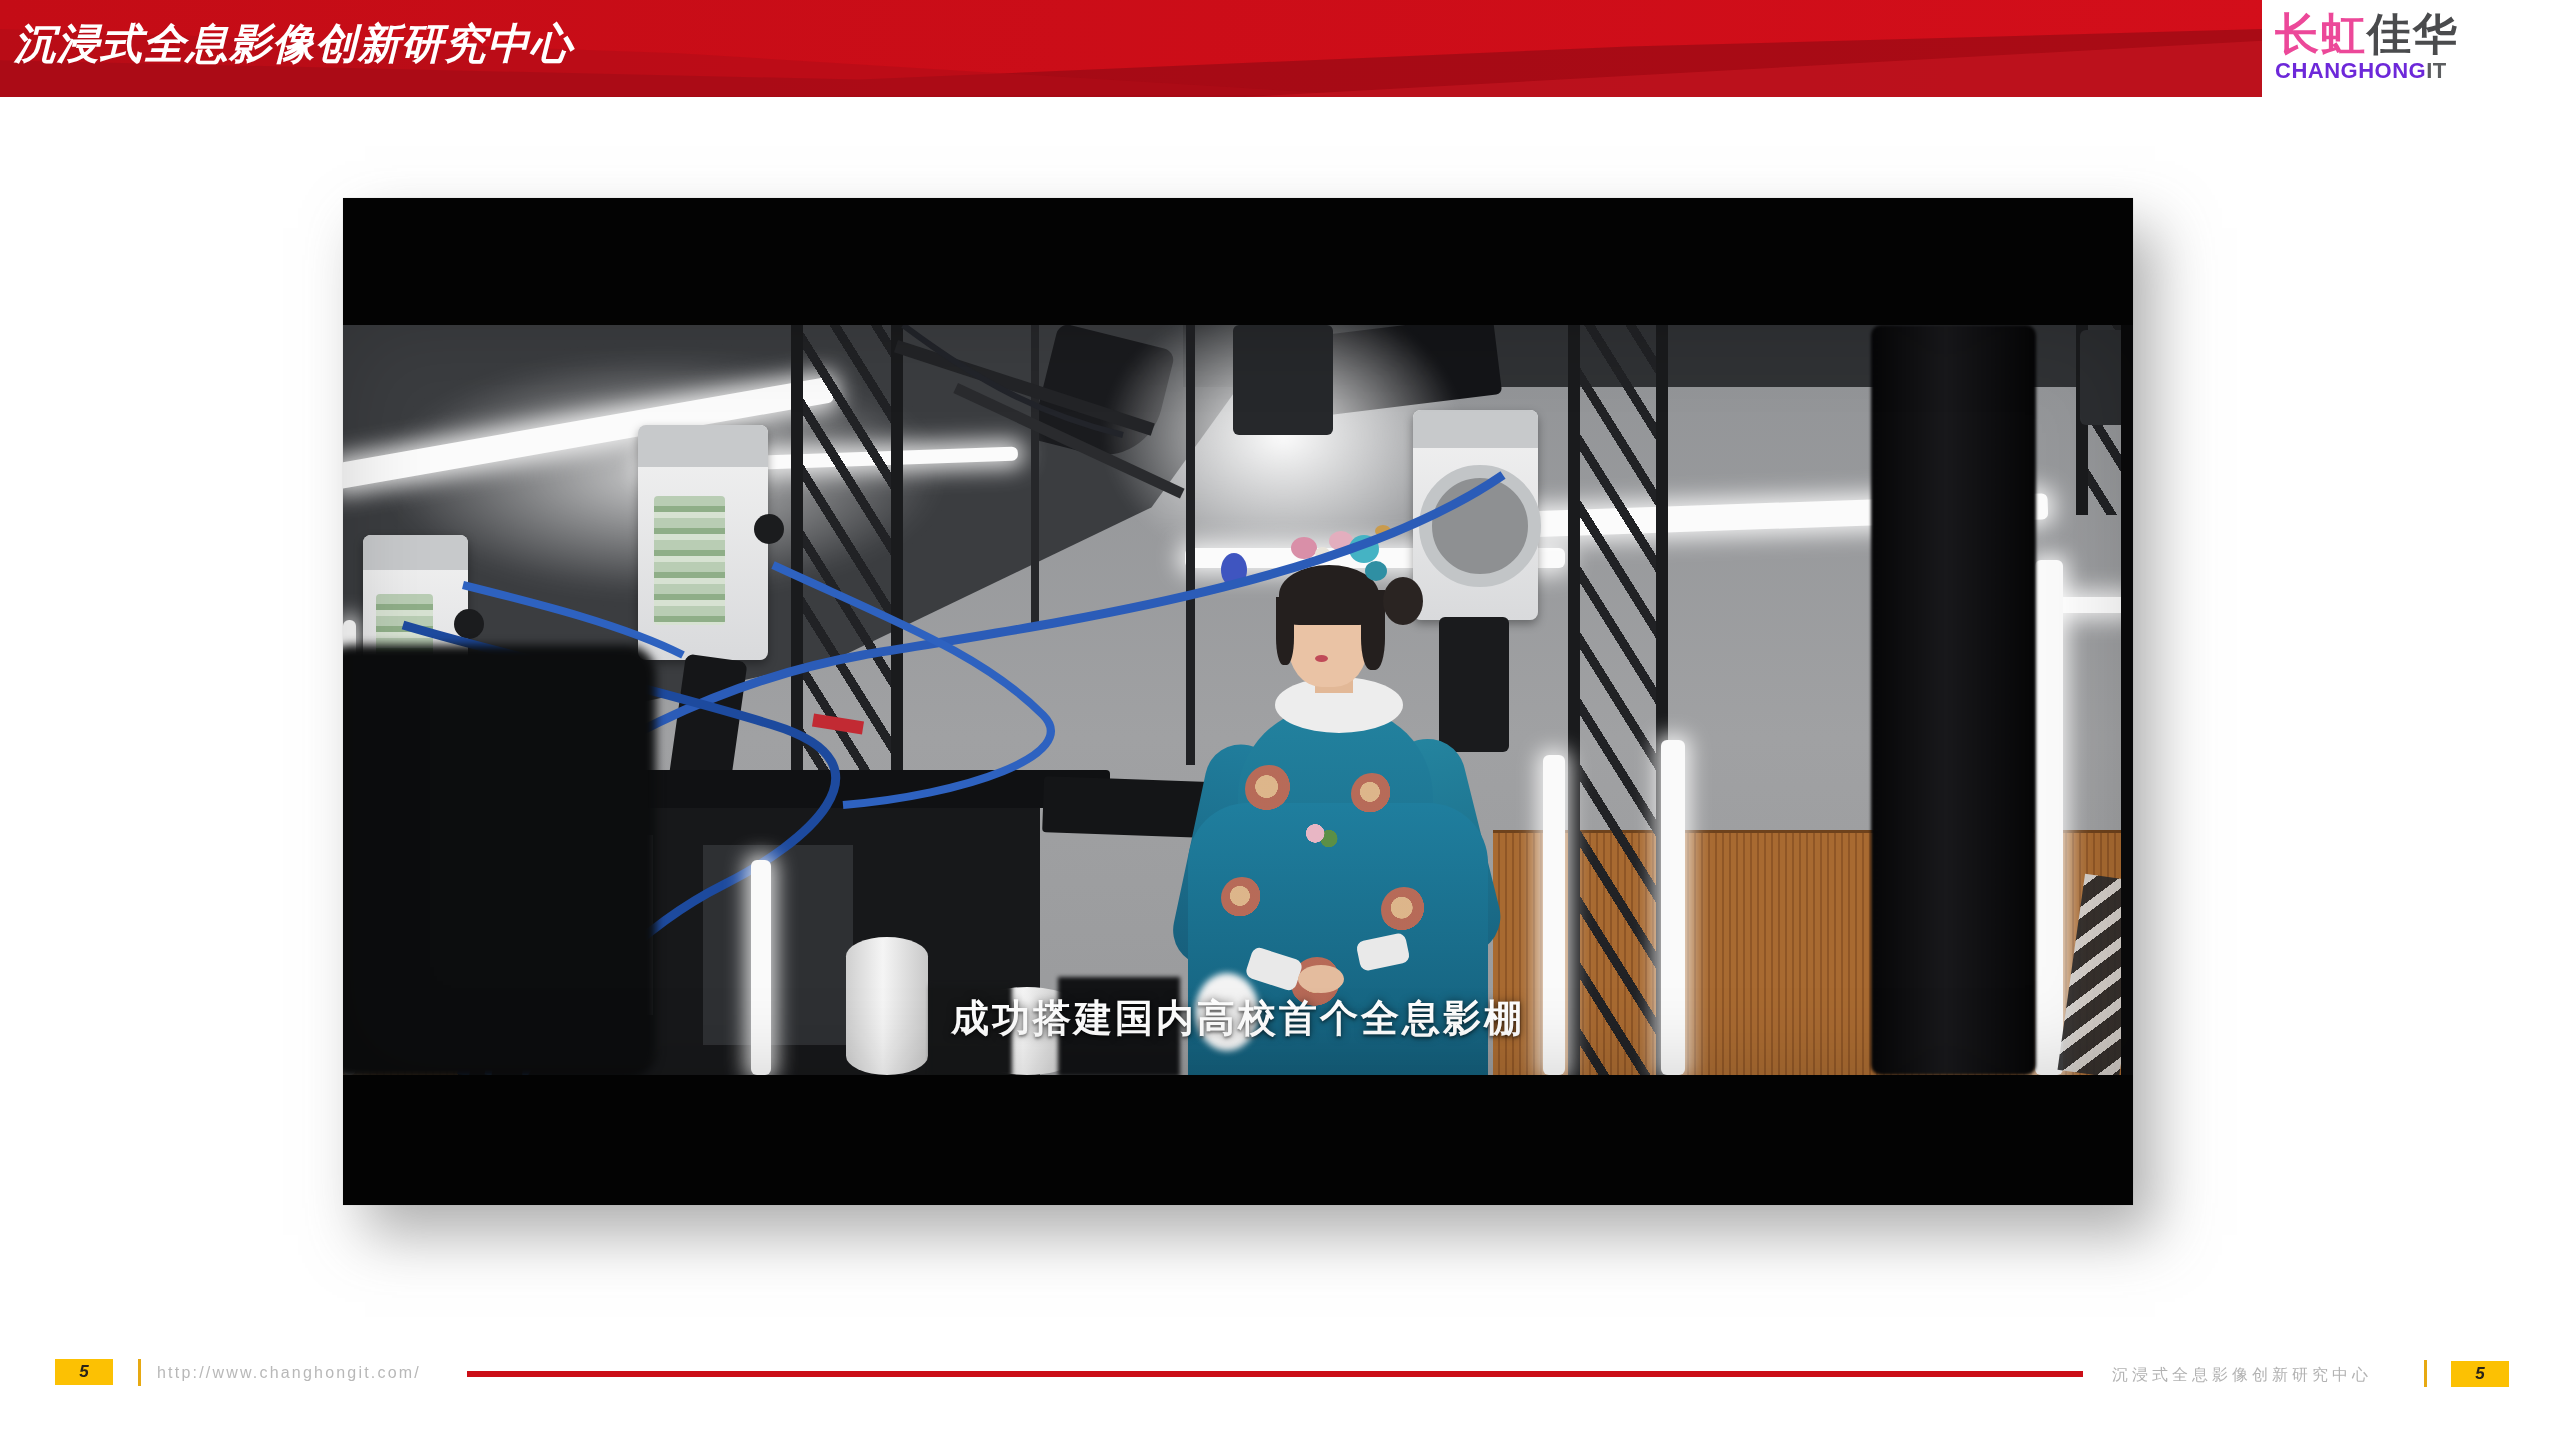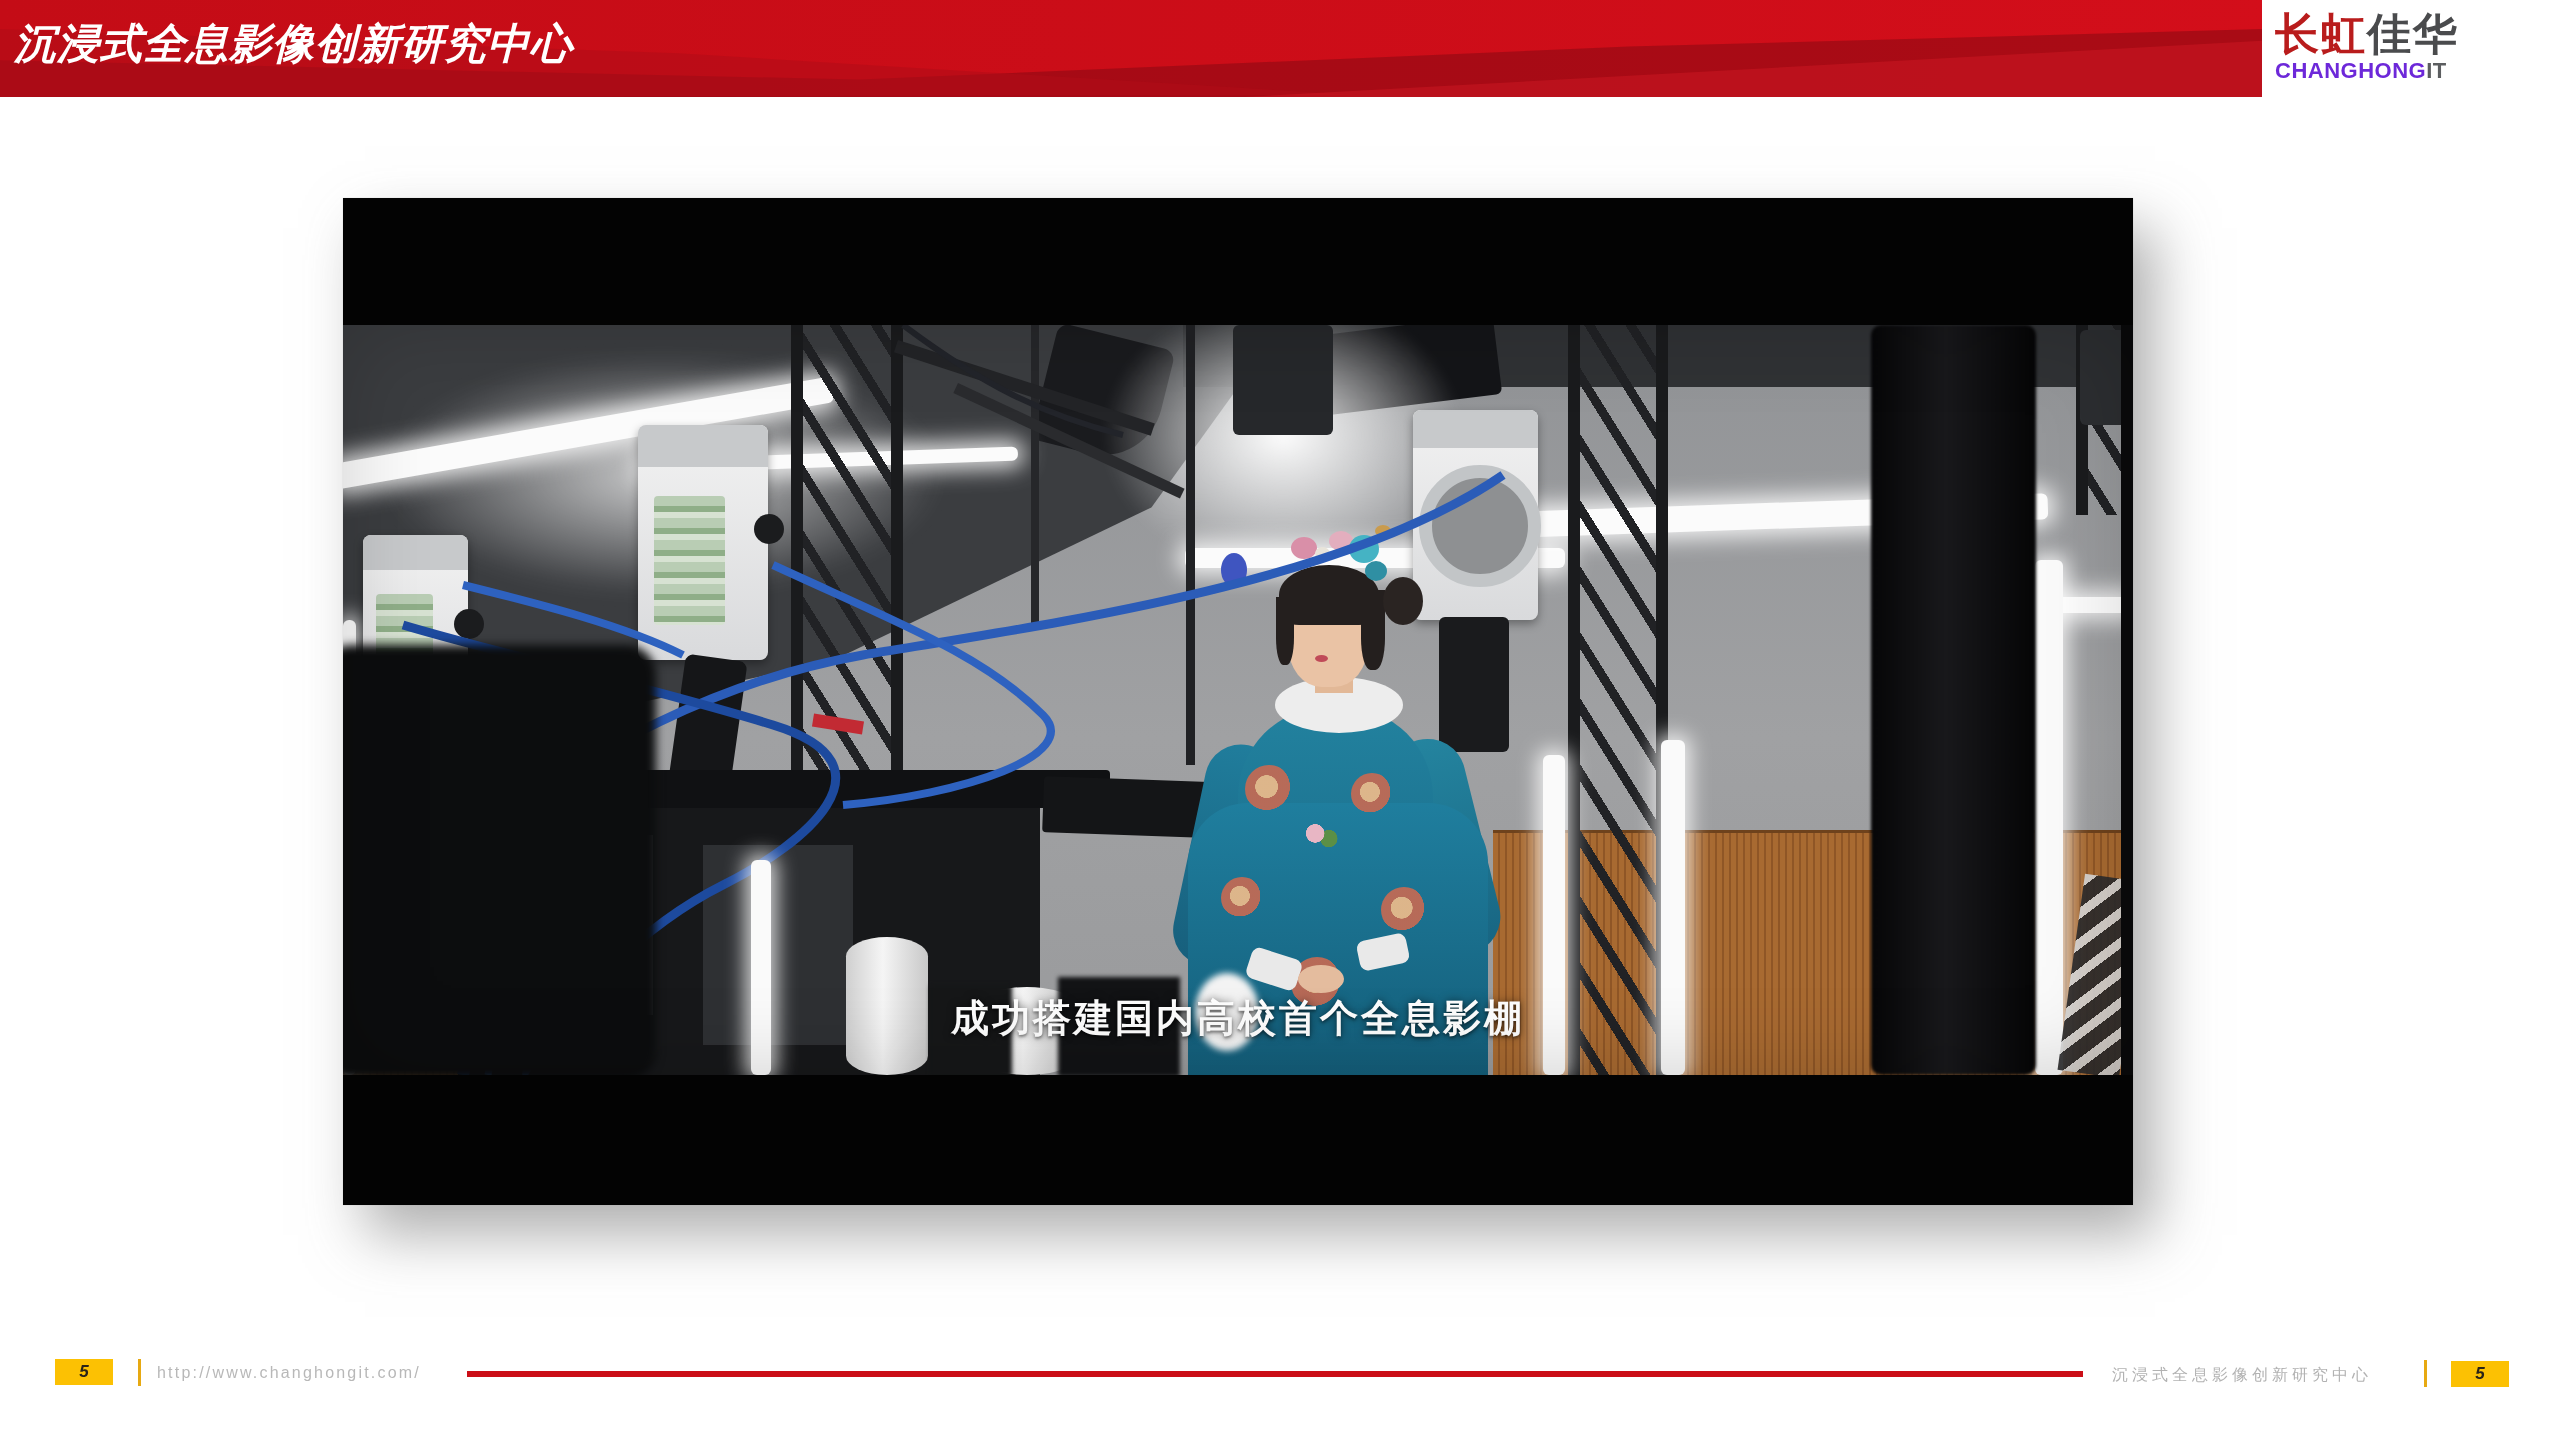--- a/index.html
+++ b/index.html
@@ -12,21 +12,21 @@
     clip-path:polygon(0 62%,38% 82%,72% 48%,100% 30%,100% 100%,0 100%);}
   .header .wedge-mid{position:absolute;inset:0;background:#b00d18;opacity:.55;
     clip-path:polygon(0 30%,30% 55%,60% 98%,0 100%);}
   .header .wedge-bright{position:absolute;inset:0;background:#ee2330;opacity:.28;
     clip-path:polygon(55% 100%,100% 42%,100% 100%);}
   .header-title{position:absolute;left:14px;top:16px;color:#ffffff;font-size:42px;font-weight:bold;letter-spacing:1px;z-index:3;}
 
   
   .logo{position:absolute;top:12px;right:55px;width:230px;z-index:4;line-height:1;}
   .logo-cn{font-size:44px;font-weight:bold;letter-spacing:2px;white-space:nowrap;}
-  .logo-cn .red{color:#b91c1c;}
+  .logo-cn .red{color:#ec4899;}
   .logo-cn .gray{color:#4a4b4d;}
   .logo-en{margin-top:4px;font-size:22px;font-weight:bold;letter-spacing:.5px;white-space:nowrap;}
   .logo-en .red{color:#6d28d9;}
   .logo-en .gray{color:#5c5e60;}
 
   
   .video{position:absolute;left:343px;top:198px;width:1790px;height:1007px;background:#000;
     box-shadow:22px 30px 55px rgba(110,110,110,.55), 0 0 1px #cfcfcf;}
   .bar-top{position:absolute;top:0;left:0;width:100%;height:127px;background:#030303;}
   .bar-bottom{position:absolute;bottom:0;left:0;width:100%;height:130px;background:#030303;}

